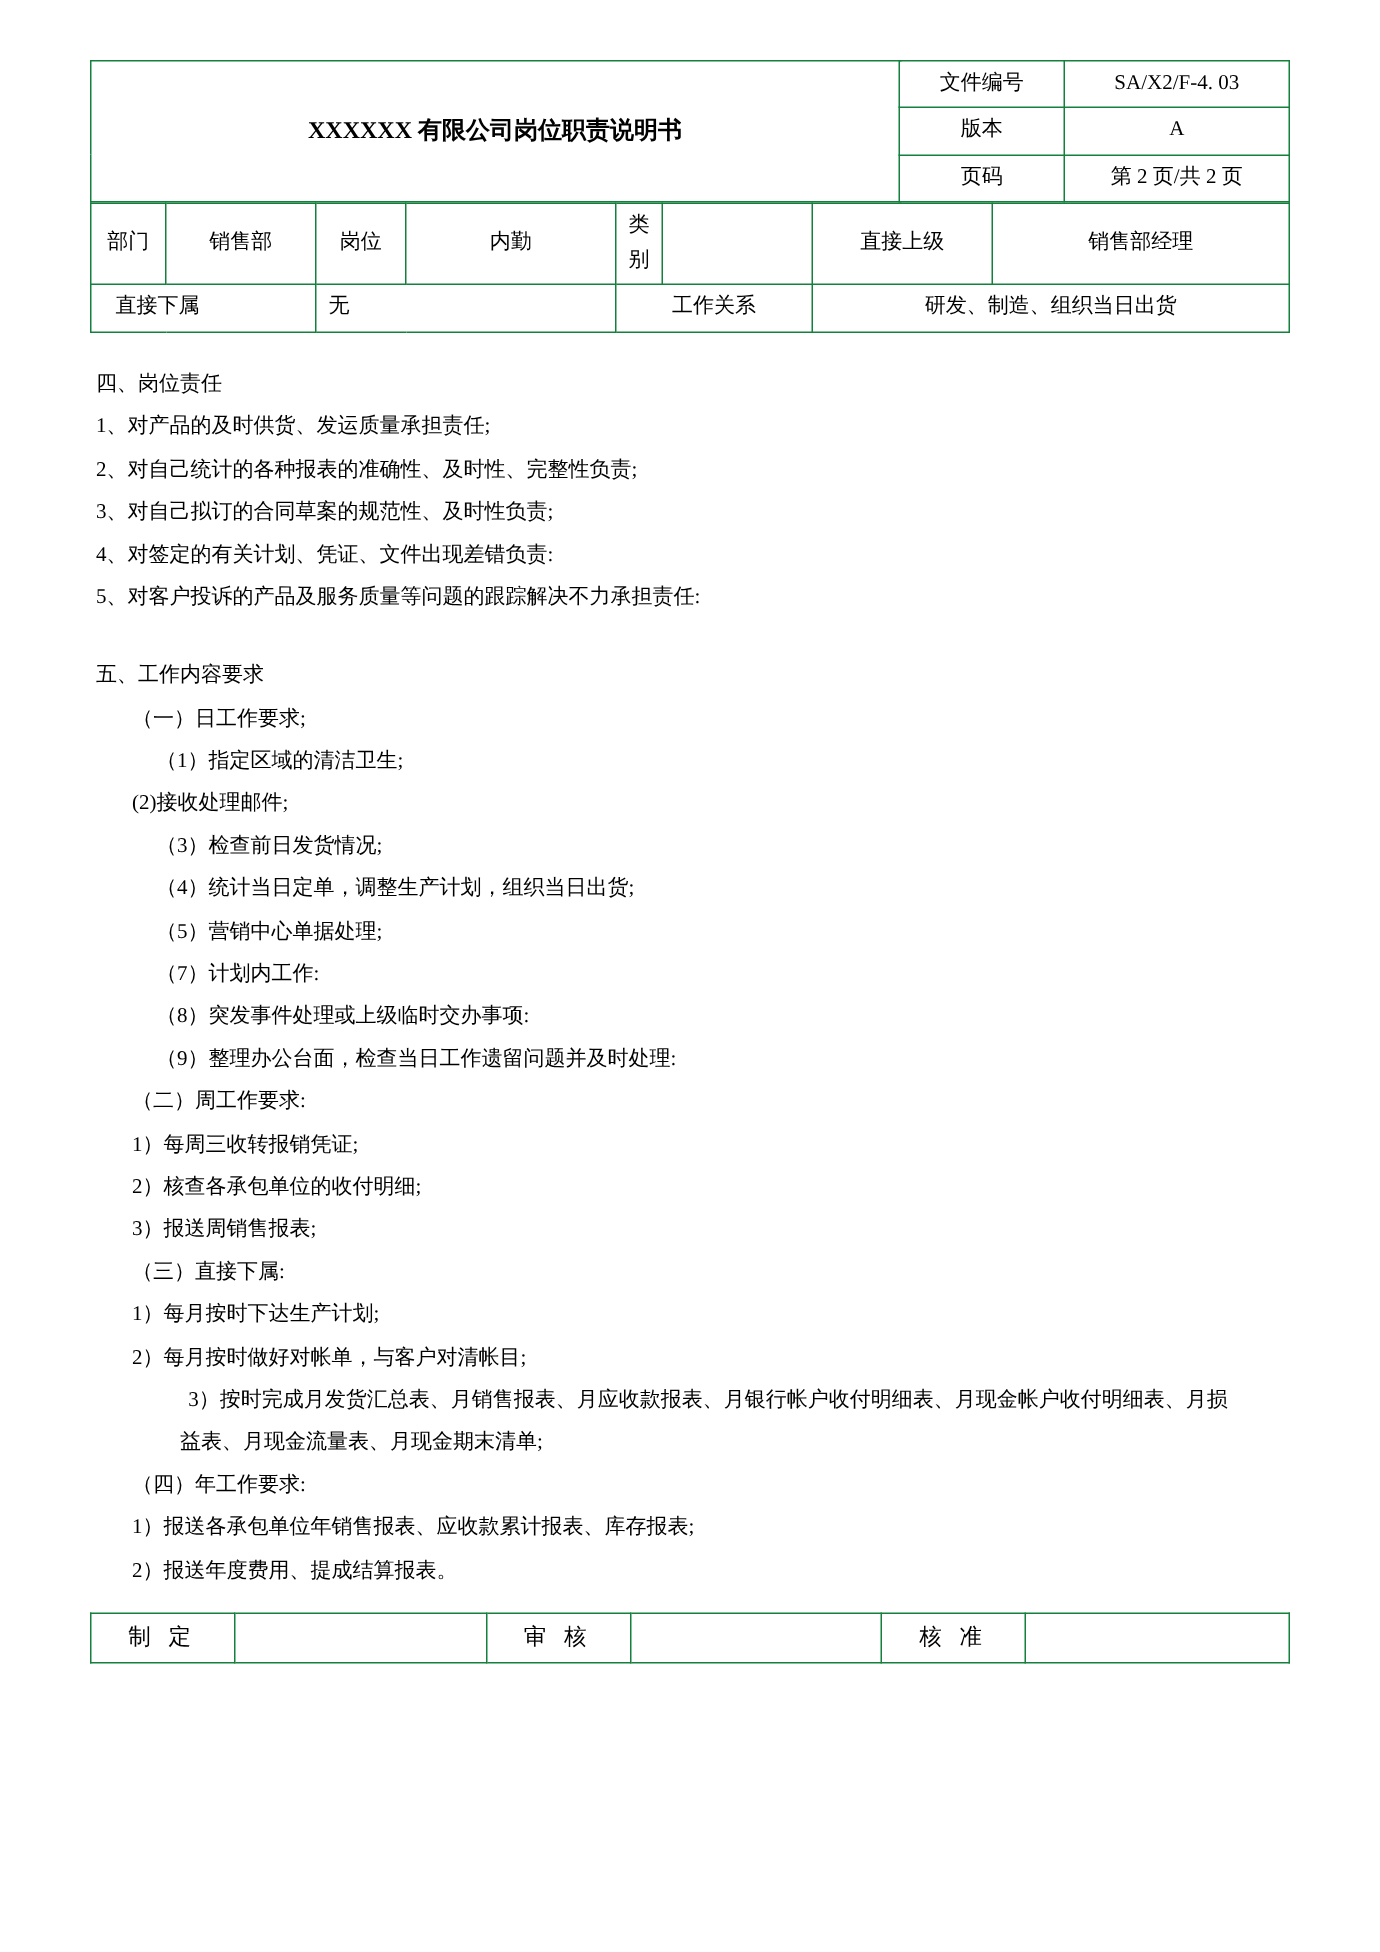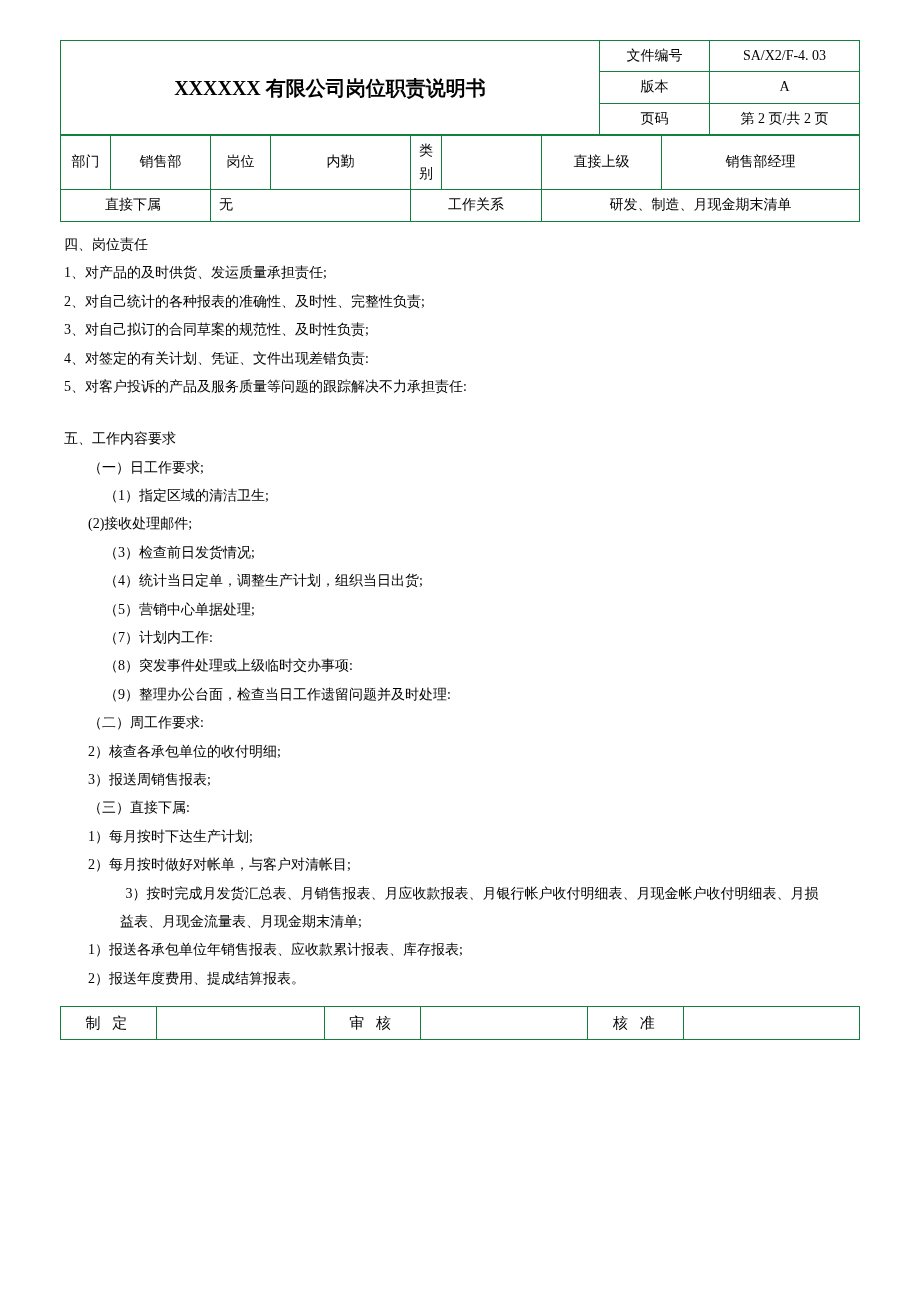--- a/index.html
+++ b/index.html
@@ -26,34 +26,34 @@
     td {
       border: 1px solid #15803d;
       padding: 4px 8px;
       text-align: center;
       vertical-align: middle;
     }
     .header-table {
       margin-bottom: 0;
     }
     .title-cell {
-      font-size: 20px;
+      font-size: 16px;
       font-weight: bold;
     }
     .meta-cell-label {
       text-align: center;
     }
     .meta-cell-value {
       text-align: center;
     }
     .info-table td {
       height: 32px;
     }
     .content-section {
-      margin-top: 12px;
+      margin-top: 24px;
       padding: 0 4px;
     }
     .section-title {
       margin: 6px 0;
     }
     .item {
       margin: 6px 0;
     }
     .sub-item-1 {
       margin: 6px 0;
@@ -120,24 +120,24 @@
       <td style="width:50px">部门</td>
       <td style="width:100px">销售部</td>
       <td style="width:60px">岗位</td>
       <td style="width:140px">内勤</td>
       <td style="width:30px">类别</td>
       <td style="width:100px"></td>
       <td style="width:120px">直接上级</td>
       <td>销售部经理</td>
     </tr>
     <tr>
-      <td colspan="2" style="text-align:center;padding-left:3px">直接下属</td>
+      <td colspan="2" style="text-align:left;padding-left:16px">直接下属</td>
       <td colspan="2" style="text-align:left">无</td>
       <td colspan="2">工作关系</td>
-      <td colspan="2">研发、制造、月现金期末清单</td>
+      <td colspan="2">研发、制造、组织当日出货</td>
     </tr>
   </tbody>
     </table>
 
   <div class="content-section">
     <div class="section-title">四、岗位责任</div>
     <div class="item">1、对产品的及时供货、发运质量承担责任;</div>
     <div class="item">2、对自己统计的各种报表的准确性、及时性、完整性负责;</div>
     <div class="item">3、对自己拟订的合同草案的规范性、及时性负责;</div>
     <div class="item">4、对签定的有关计划、凭证、文件出现差错负责:</div>
@@ -151,29 +151,31 @@
     <div class="sub-item-2">（1）指定区域的清洁卫生;</div>
     <div class="sub-item-3">(2)接收处理邮件;</div>
     <div class="sub-item-2">（3）检查前日发货情况;</div>
     <div class="sub-item-2">（4）统计当日定单，调整生产计划，组织当日出货;</div>
     <div class="sub-item-2">（5）营销中心单据处理;</div>
     <div class="sub-item-2">（7）计划内工作:</div>
     <div class="sub-item-2">（8）突发事件处理或上级临时交办事项:</div>
     <div class="sub-item-2">（9）整理办公台面，检查当日工作遗留问题并及时处理:</div>
 
     <div class="sub-item-1">（二）周工作要求:</div>
+    <div class="sub-item-3">1）每周三收转报销凭证;</div>
     <div class="sub-item-3">2）核查各承包单位的收付明细;</div>
     <div class="sub-item-3">3）报送周销售报表;</div>
 
     <div class="sub-item-1">（三）直接下属:</div>
     <div class="sub-item-3">1）每月按时下达生产计划;</div>
     <div class="sub-item-3">2）每月按时做好对帐单，与客户对清帐目;</div>
     <div class="sub-item-3 list-item-long">3）按时完成月发货汇总表、月销售报表、月应收款报表、月银行帐户收付明细表、月现金帐户收付明细表、月损</div>
     <div class="multi-line-indent">益表、月现金流量表、月现金期末清单;</div>
 
+    <div class="sub-item-1">（四）年工作要求:</div>
     <div class="sub-item-3">1）报送各承包单位年销售报表、应收款累计报表、库存报表;</div>
     <div class="sub-item-3">2）报送年度费用、提成结算报表。</div>
   </div>
 
   <table class="sign-table">
     <tbody>
         <tr>
       <td style="width:12%"><span class="sign-label">制 定</span></td>
       <td style="width:21%"></td>
       <td style="width:12%"><span class="sign-label">审 核</span></td>

